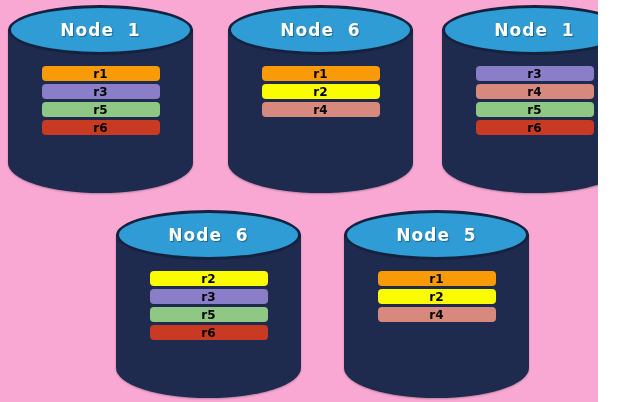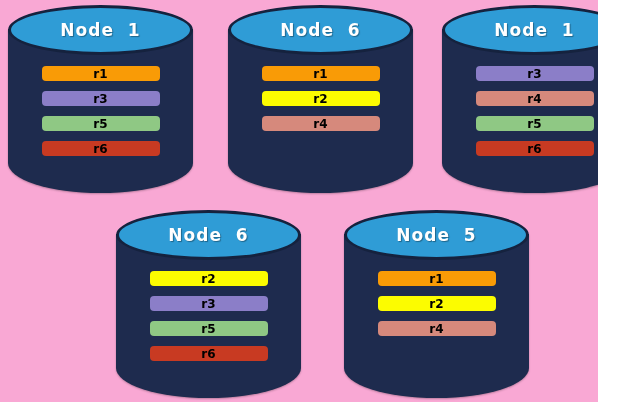--- a/index.html
+++ b/index.html
@@ -55,21 +55,21 @@
     text-shadow: 1px 1px 1px rgba(0,0,0,0.35);
   }
   .bars {
     position: absolute;
     top: 61px;
     left: 0;
     right: 0;
     display: flex;
     flex-direction: column;
     align-items: center;
-    gap: 10px;
+    gap: 3px;
     z-index: 3;
   }
   .bar {
     width: 118px;
     height: 15px;
     border-radius: 4px;
     display: flex;
     align-items: center;
     justify-content: center;
     color: #000000;

